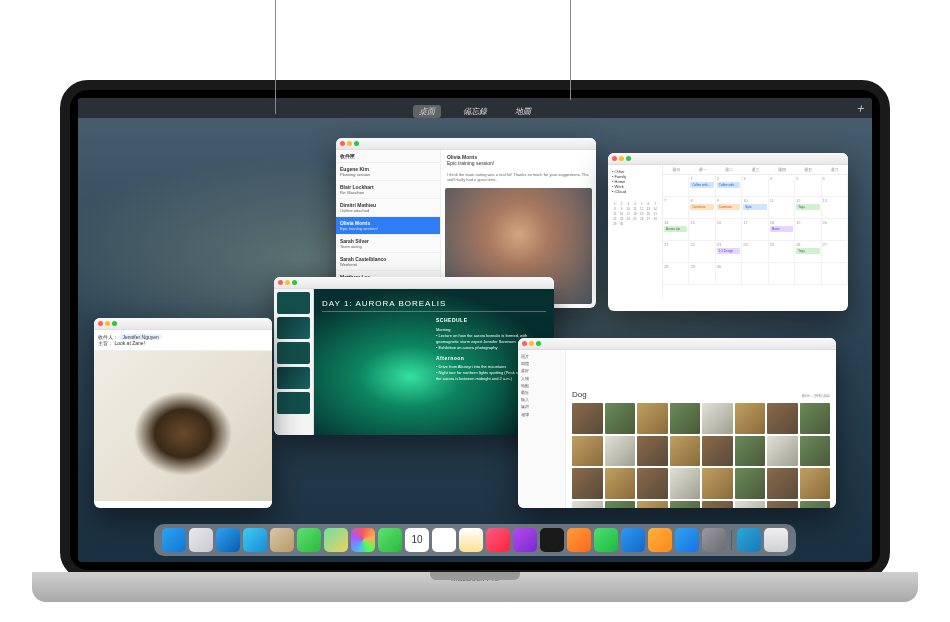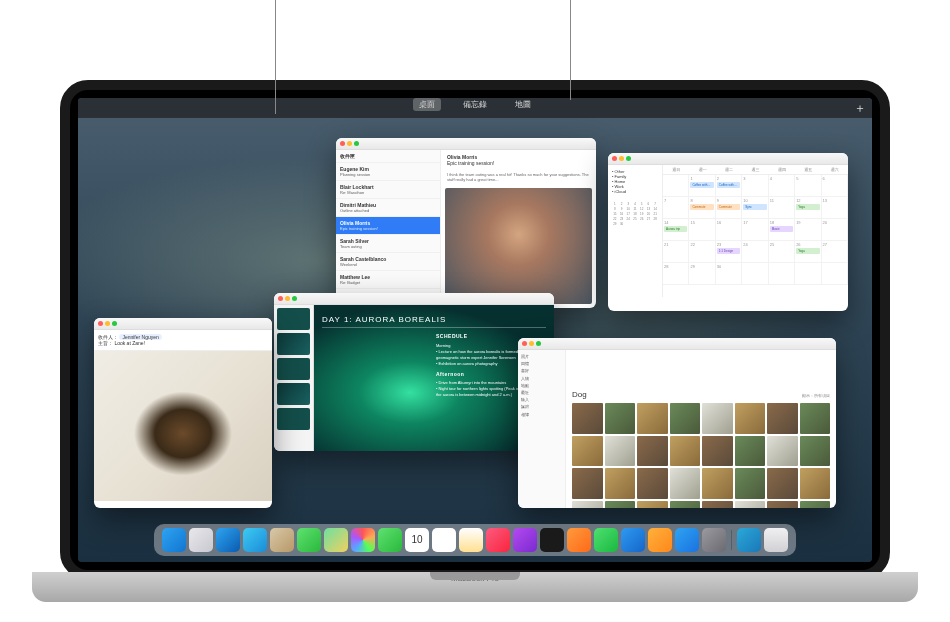--- a/index.html
+++ b/index.html
@@ -43,25 +43,26 @@
     radial-gradient(ellipse 400px 150px at 30% 35%, rgba(120,140,130,0.6), transparent 70%),
     radial-gradient(ellipse 300px 120px at 70% 45%, rgba(80,100,95,0.5), transparent 70%),
     linear-gradient(180deg, #4a5e6e 0%, #3a5060 25%, #2e4454 50%, #1a2f3f 100%);
 }
 .spaces-bar {
   position: absolute;
   top: 0; left: 0; right: 0;
   height: 20px;
   background: rgba(30,30,30,0.7);
   display: flex;
-  align-items: flex-start;
+  align-items: flex-end;
   justify-content: center;
   gap: 16px;
   font-size: 8px;
   color: #ddd;
+  font-style: italic;
 }
 .spaces-bar .space { padding: 1px 6px; cursor: pointer; }
 .spaces-bar .space.active { background: rgba(255,255,255,0.25); border-radius: 3px; }
 .add-space {
   position: absolute; right: 6px; top: 2px;
   font-size: 12px; color: #ddd; cursor: pointer;
 }
 .window {
   position: absolute;
   background: #fff;
@@ -109,21 +110,21 @@
 .cal-grid { flex:1; }
 .cal-days { display:grid; grid-template-columns:repeat(7,1fr); font-size:4px; text-align:center; border-bottom:1px solid #eee; }
 .cal-days div { padding:2px 0; color:#888; }
 .cal-cells { display:grid; grid-template-columns:repeat(7,1fr); grid-template-rows:repeat(5,1fr); height:110px; }
 .cal-cell { border-right:1px solid #f2f2f2; border-bottom:1px solid #f2f2f2; position:relative; padding:1px; font-size:3px; }
 .cal-evt { font-size:3px; padding:1px 2px; margin-top:1px; border-radius:1px; white-space:nowrap; overflow:hidden; }
 .ev-blue{background:#cfe5ff;color:#1560bd;} .ev-green{background:#d2f0d0;color:#2a7a2a;}
 .ev-orange{background:#ffe0c0;color:#b86a1e;} .ev-purple{background:#e5d5ff;color:#6a3fb0;}
 
 
-.keynote { left: 196px; top: 195px; width: 280px; height: 158px; }
+.keynote { left: 196px; top: 179px; width: 280px; height: 158px; }
 .key-body { display:flex; height:calc(100% - 12px); }
 .key-thumbs { width:40px; background:#f4f4f4; border-right:1px solid #ddd; padding:3px; }
 .key-thumb { height:22px; margin-bottom:3px; background:#134e4a; border-radius:2px; }
 .key-thumb.alt { background: linear-gradient(135deg,#0d3a3a,#1a6060); }
 .key-slide {
   flex:1;
   background: radial-gradient(ellipse at 40% 60%, #34e0a1 0%, #0d8560 25%, #062f2f 70%);
   position:relative; color:#fff; padding:10px 8px;
 }
 .key-title { font-size:8px; letter-spacing:1px; font-weight:300; border-bottom:1px solid rgba(255,255,255,0.3); padding-bottom:3px; }

